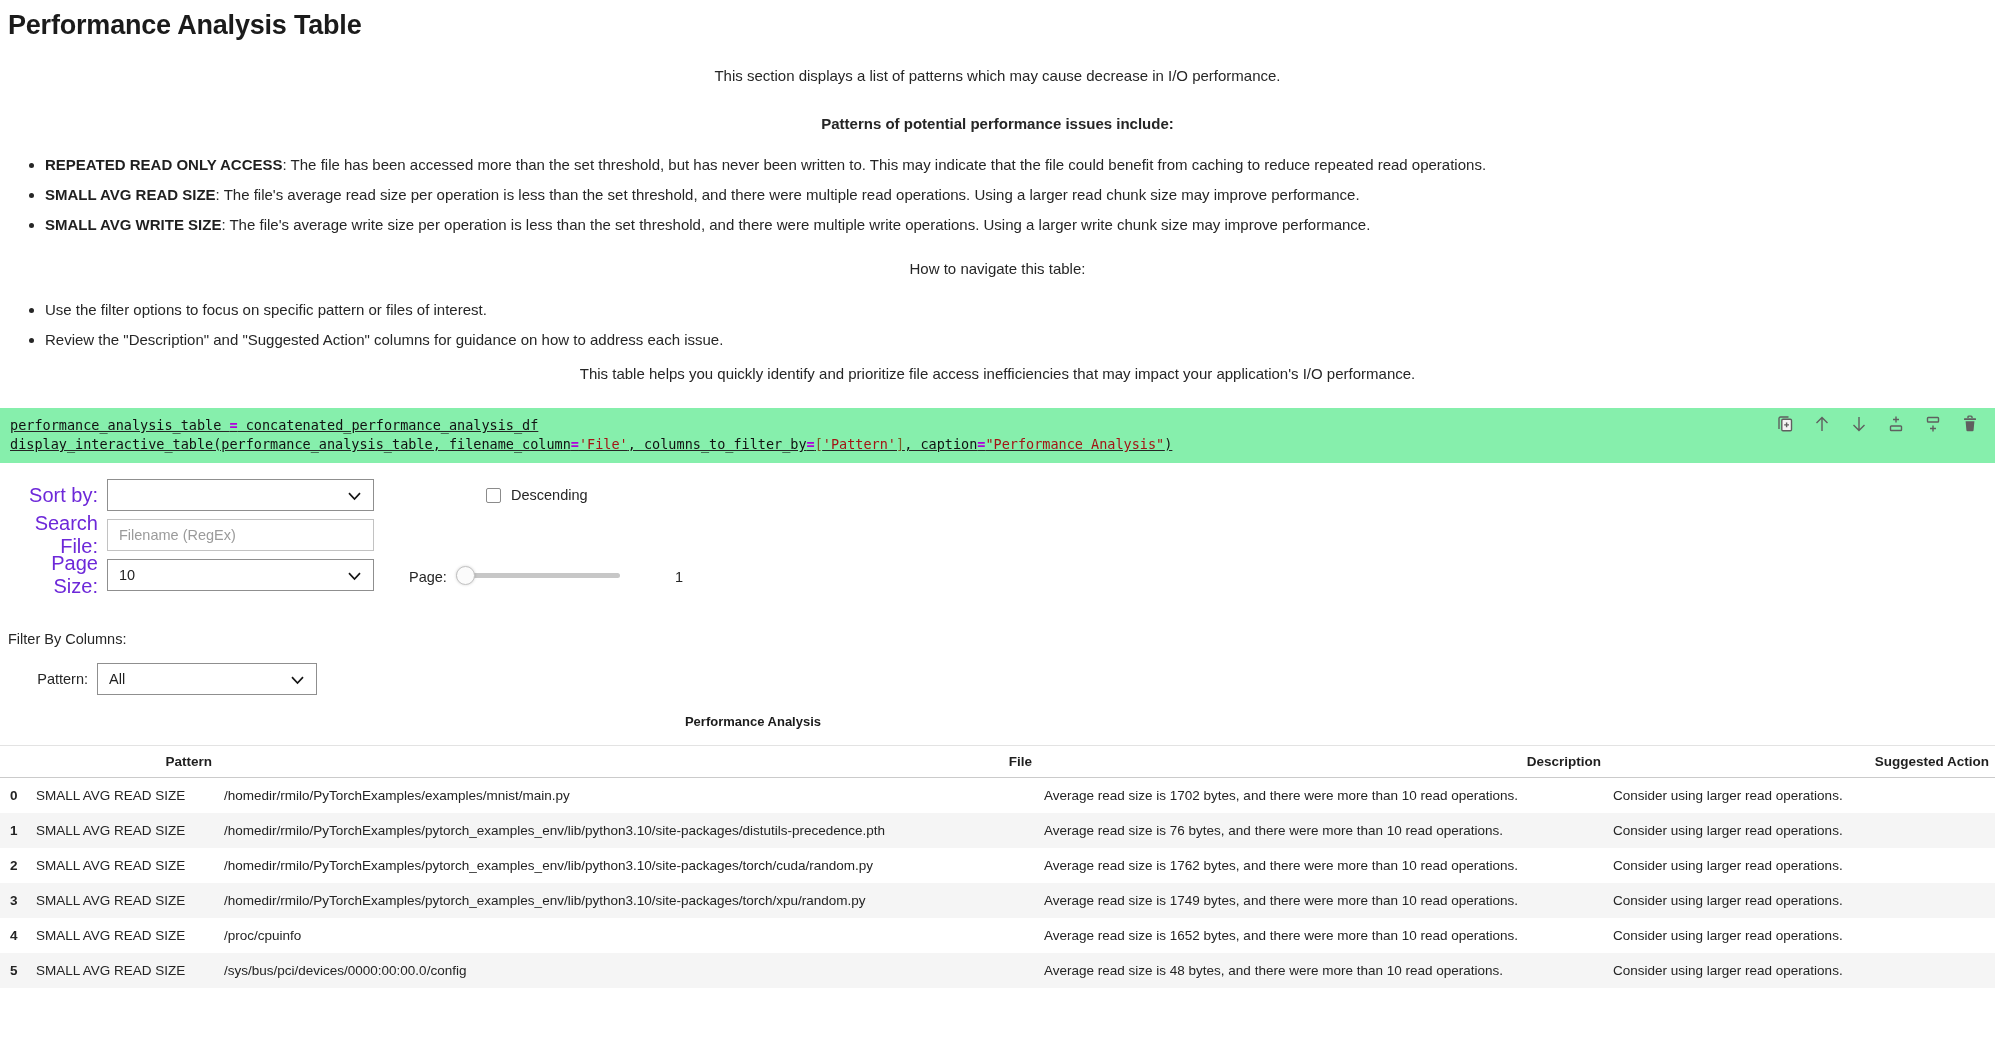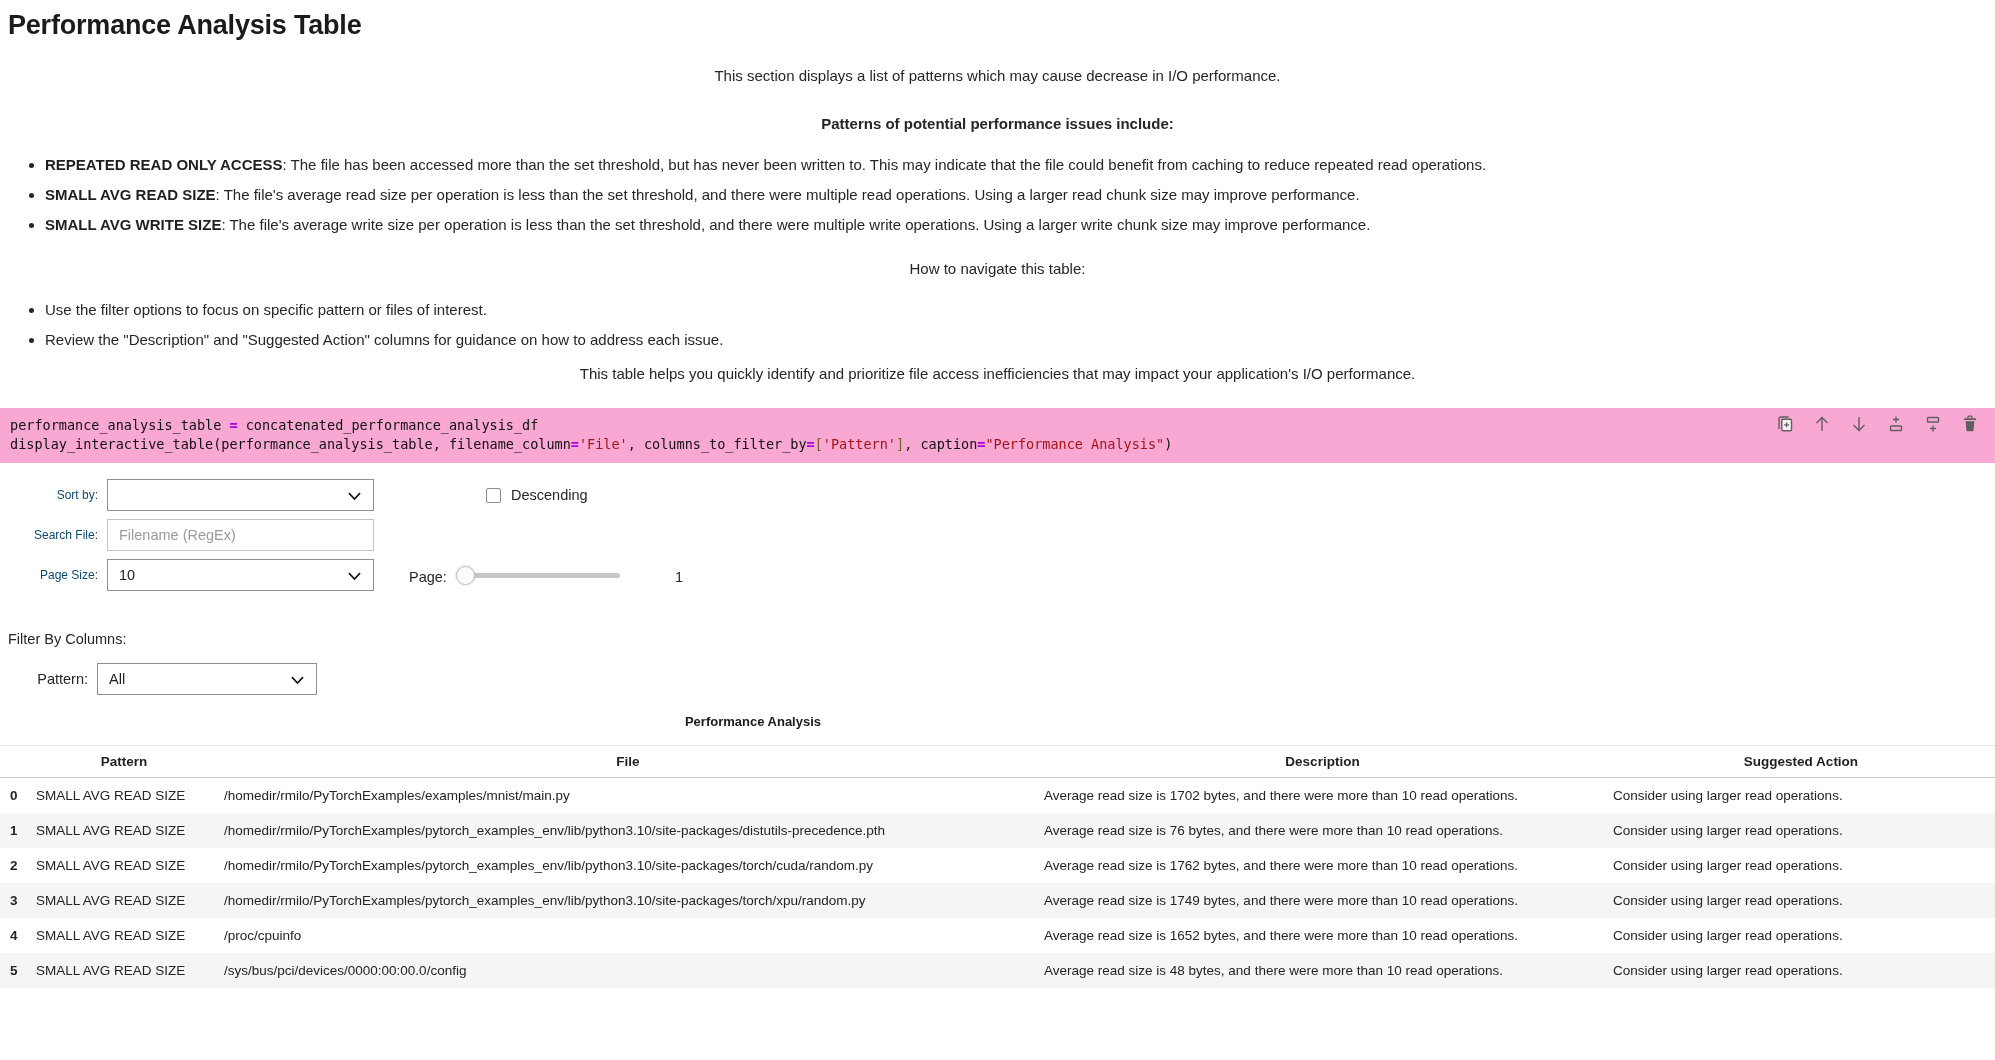--- a/index.html
+++ b/index.html
@@ -17,35 +17,35 @@
   .mt-intro { margin-top:26px; }
   .mt-patterns { margin-top:30px;font-weight:bold; }
   .mt-navigate { margin-top:26px; }
   .mt-outro { margin-top:16px; }
 
   ul.md-list { list-style:disc; margin:23px 0 0; padding-left:37px; }
   ul.md-list li { font-size:15px; line-height:18px; margin-bottom:12px; color:#262626; }
   ul.md-list li b { font-weight:700; color:#1f1f1f; }
 
   
-  .code-cell { position:relative; margin:25px -8px 0; background:#f9a8d4; padding:8px 210px 9px 10px; }
+  .code-cell { position:relative; margin:25px -8px 0; background:#86efac; padding:8px 210px 9px 10px;text-decoration:underline; }
   .code-line { font-family:"DejaVu Sans Mono", monospace; font-size:13.5px; line-height:19px; white-space:pre; color:#111; }
   .tok-plain { color:#111111; }
   .tok-op    { color:#af00db; font-weight:700; }
   .tok-str   { color:#a31515; }
   .tok-brk   { color:#795e26; }
 
   .cell-toolbar { position:absolute; top:5px; right:15px; display:flex; gap:16px; }
   .tool-btn { width:21px; height:21px; display:flex; align-items:center; justify-content:center; cursor:pointer; }
   .tool-btn svg { stroke:#5f5f5f; fill:none; stroke-width:1.4; }
 
   
   .widgets { margin-top:16px; }
   .w-row { display:flex; align-items:center; margin-bottom:8px; height:32px; }
-  .w-label { width:99px; text-align:right; padding-right:9px; font-size:12px; color:#0c4a6e; }
+  .w-label { width:99px; text-align:right; padding-right:9px; font-size:20px; color:#6d28d9; }
   .sel {
     width:267px; height:32px; border:1px solid #8f8f8f; background:#fff;
     display:flex; align-items:center; justify-content:space-between;
     padding:0 12px 0 11px; font-size:14.5px; color:#1f1f1f; cursor:pointer;
   }
   .sel .chev { flex:none; margin-top:2px; }
   .search-input {
     width:267px; height:32px; border:1px solid #c2c2c2; background:#fff;
     padding:0 11px; font-size:14.5px; color:#262626; font-family:"Liberation Sans",sans-serif; outline:none;
   }
@@ -66,21 +66,21 @@
   .filter-heading { margin-top:40px; font-size:14.5px; }
   .filter-row { margin-top:16px; display:flex; align-items:center; height:32px; }
   .filter-label { width:89px; text-align:right; padding-right:9px; font-size:14.5px; }
   .sel-narrow { width:220px; }
 
   
   .table-caption { margin-top:19px; width:1490px; text-align:center; font-size:13px; font-weight:700; color:#1b1b1b; }
   .table-wrap { margin:16px -8px 0; }
   table.data-table { width:100%; border-collapse:collapse; table-layout:fixed; font-size:13.5px; color:#242424; }
   table.data-table thead th {
-    text-align:center; font-weight:700; padding:8px 6px;
+    text-align:right; font-weight:700; padding:8px 6px;
     border-top:1px solid #e3e3e3; border-bottom:1px solid #cbcbcb; font-size:13.5px; color:#1f1f1f;
   }
   table.data-table td { padding:10px 6px; overflow:hidden; white-space:nowrap; }
   table.data-table tbody tr:nth-child(even) { background:#f5f5f5; }
   .c-idx { font-weight:700; padding-left:10px !important; }
   th.h-idx { padding-left:10px !important; }
 </style>
 </head>
 <body>
 

